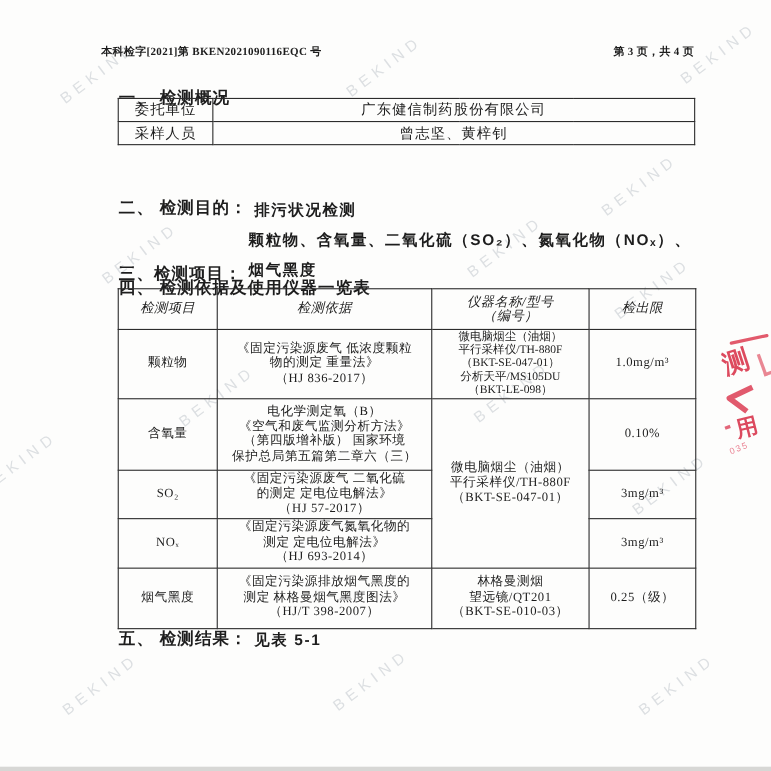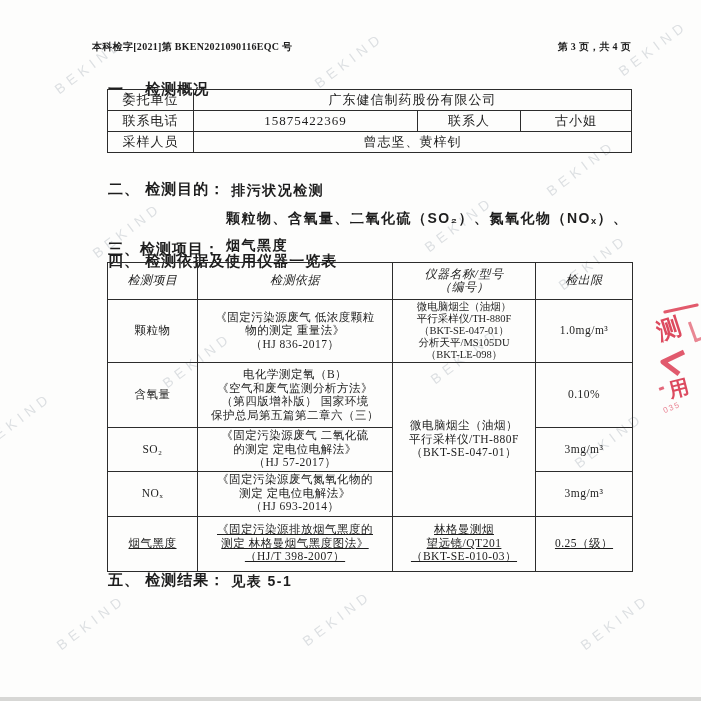--- a/index.html
+++ b/index.html
@@ -62,21 +62,21 @@
   #tbl-instruments{
     position:absolute;top:262px;left:107px;width:525px;
     font-size:11.5px;line-height:13.5px;letter-spacing:.5px;
   }
   #tbl-instruments td.head{font-size:12px;height:34px;font-style:italic;}
   #tbl-instruments .tight{font-size:10.5px;line-height:12px;letter-spacing:0;}
   tr.r1 td{height:56px;}
   tr.r2 td{height:62px;}
   tr.r3 td{height:40px;}
   tr.r4 td{height:42px;}
-  tr.r5 td{height:52px;text-decoration:underline;}
+  tr.r5 td{height:52px;}
   
   .stamp{
     position:absolute;top:295px;right:0;width:46px;height:132px;
     pointer-events:none;
   }
   .stamp-stroke{
     position:absolute;left:8px;top:12px;width:36px;height:3px;
     background:#e25a6c;transform:rotate(-12deg);border-radius:2px;
   }
   .stamp-char-top{
@@ -146,26 +146,20 @@
         <col style="width:224px">
         <col style="width:103px">
         <col style="width:111px">
       </colgroup>
     <tbody>
         <tr>
       <td>委托单位</td>
       <td colspan="3">广东健信制药股份有限公司</td>
     </tr>
     <tr>
-      <td>联系电话</td>
-      <td>15875422369</td>
-      <td>联系人</td>
-      <td>古小姐</td>
-    </tr>
-    <tr>
       <td>采样人员</td>
       <td colspan="3">曾志坚、黄梓钊</td>
     </tr>
   </tbody>
     </table>
 
   <div class="sec sec-flex" style="top:166px;">
     <span class="sec-label">二、 检测目的：</span>
     <span class="sec-text single">排污状况检测</span>
   </div>

